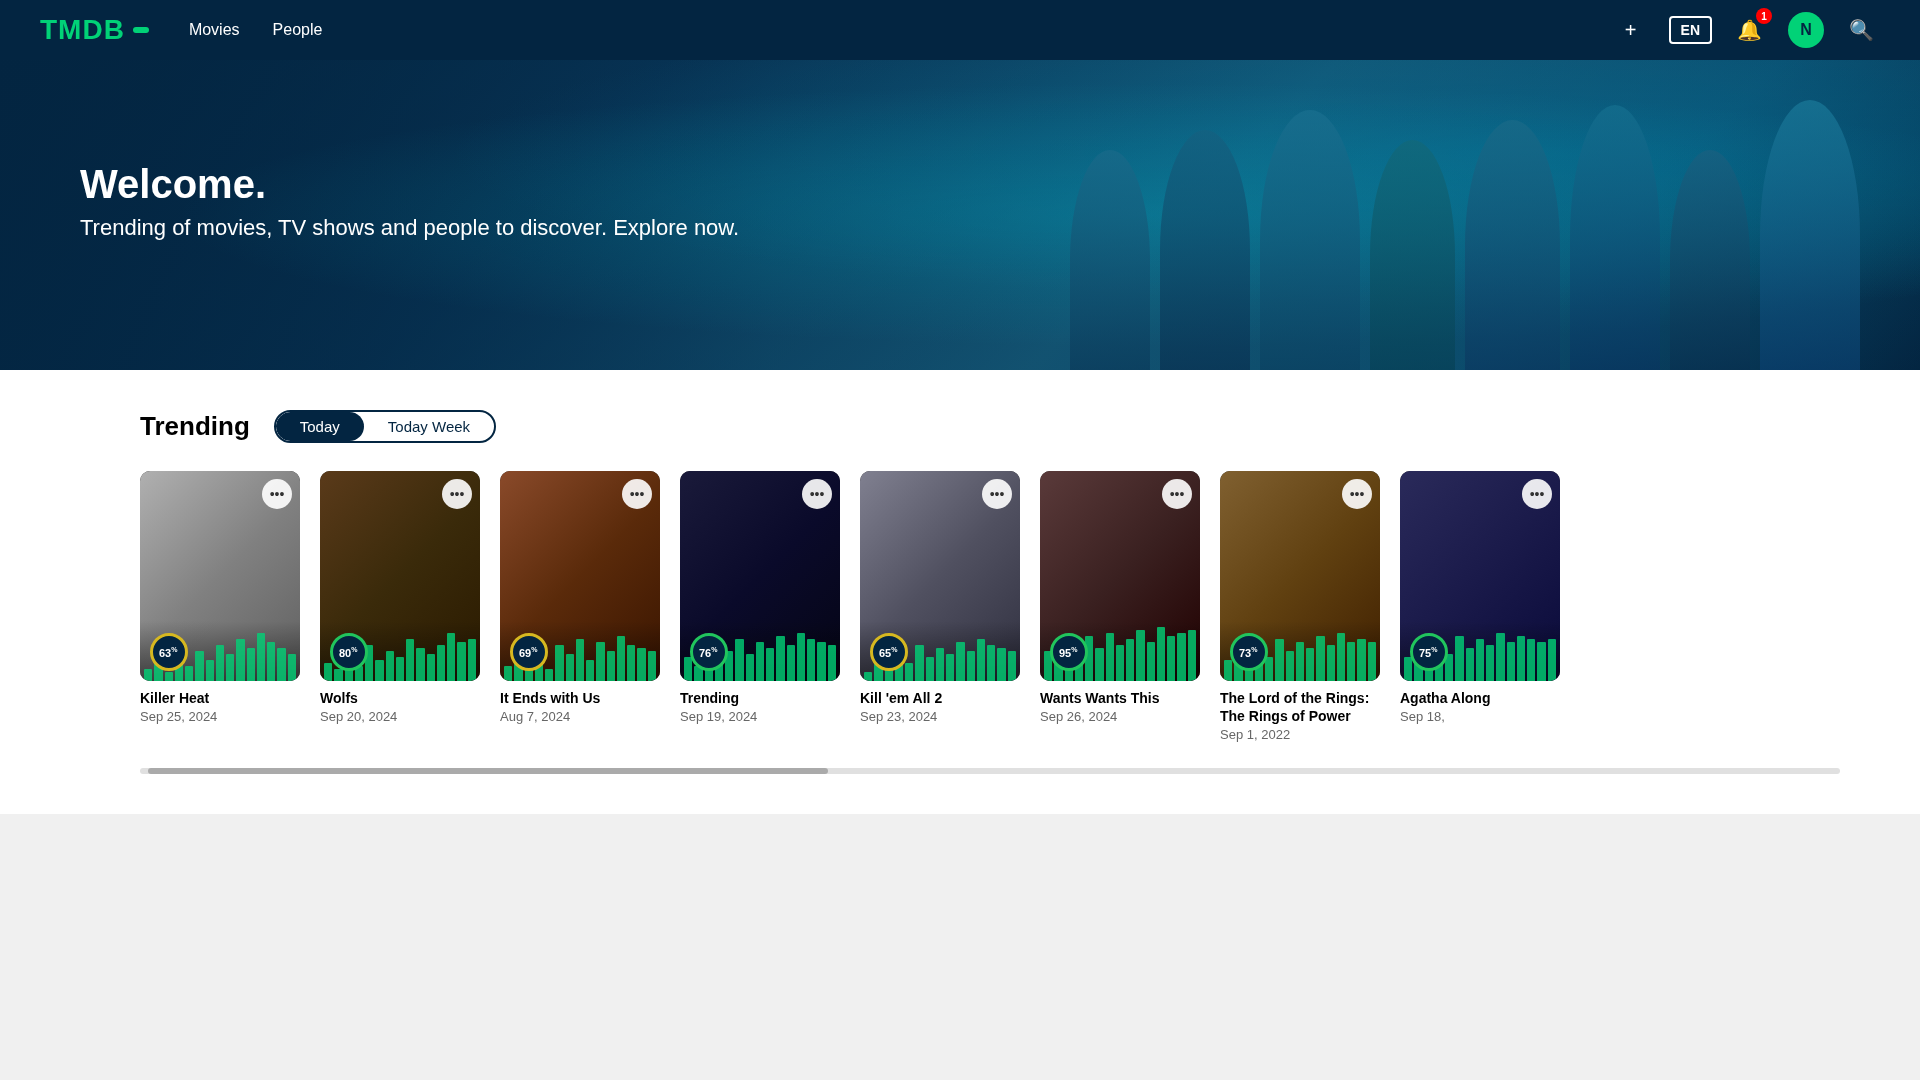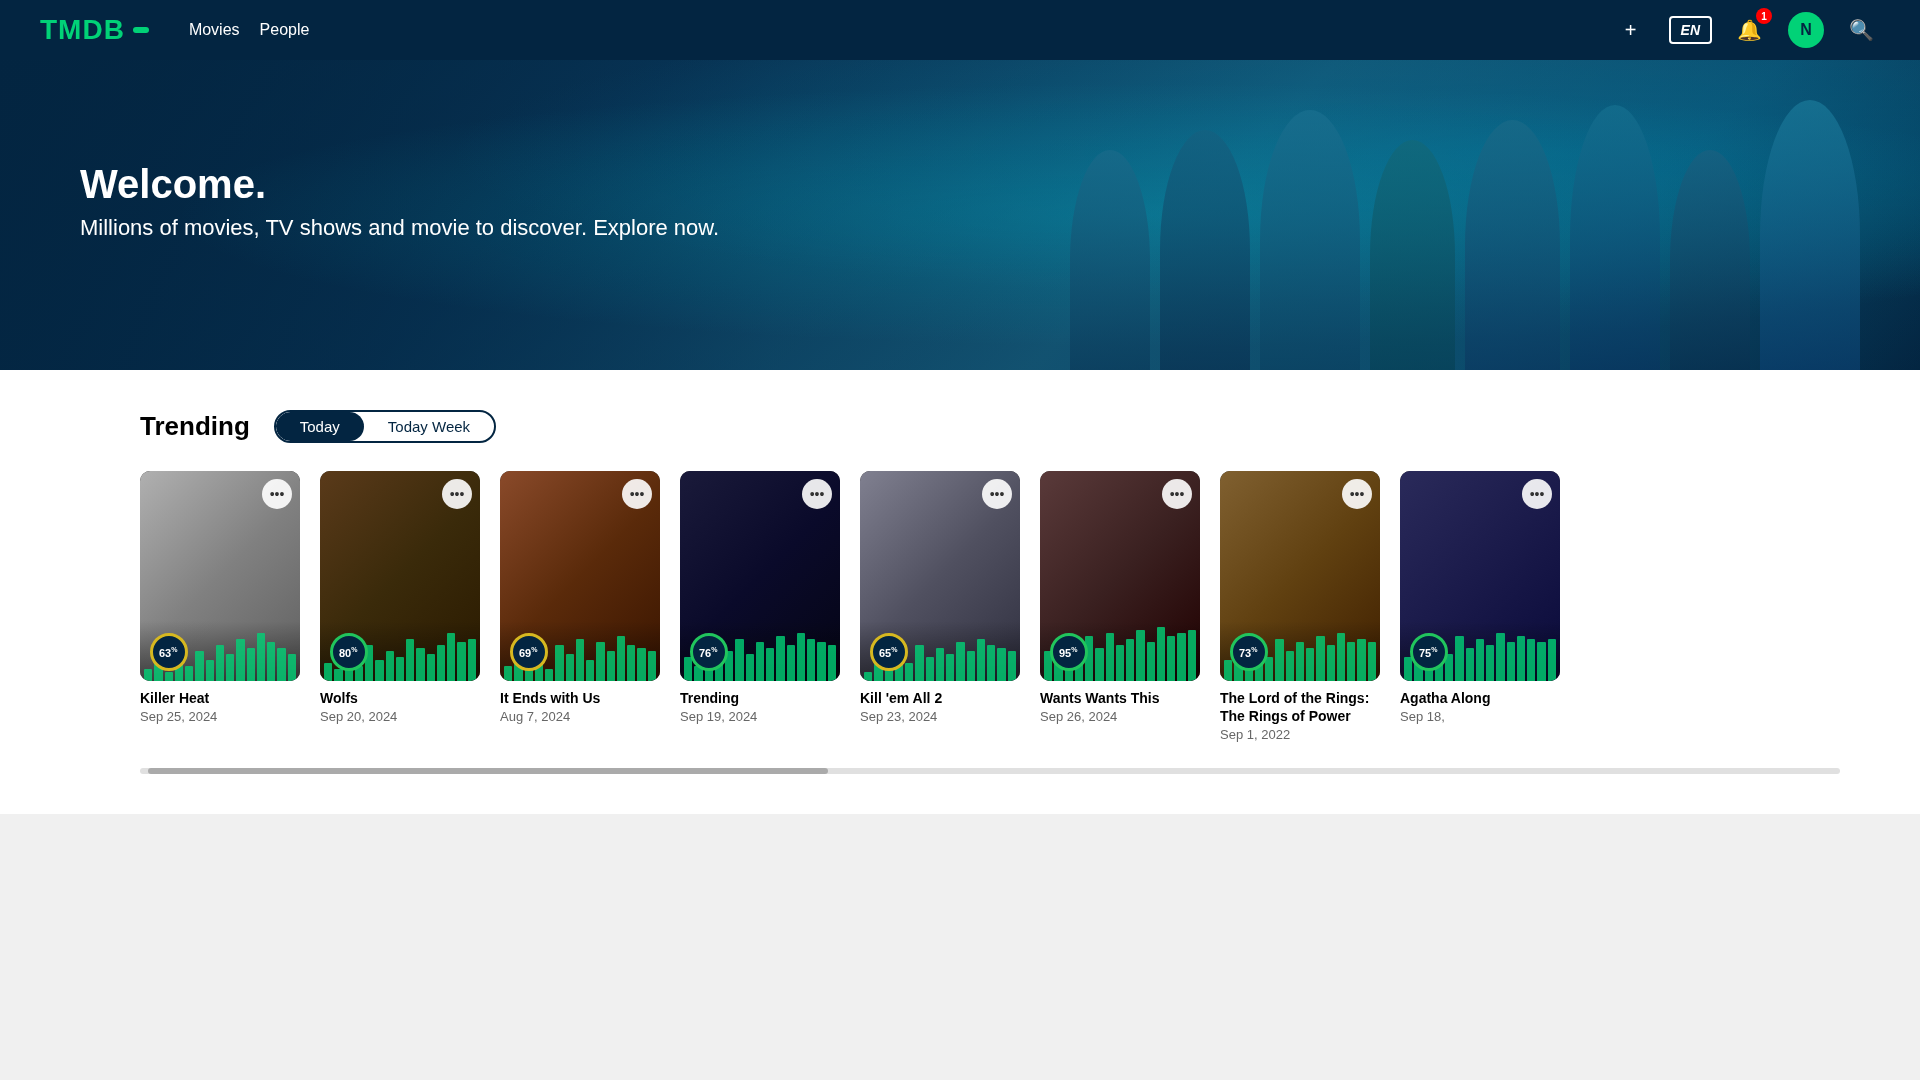--- a/index.html
+++ b/index.html
@@ -30,21 +30,21 @@
     .logo-badge {
       background: #01d277;
       color: #032541;
       font-size: 11px;
       font-weight: 700;
       padding: 3px 8px;
       border-radius: 4px;
     }
     .nav-links {
       display: flex;
-      gap: 20px;
+      gap: 33px;
       margin-left: 10px;
     }
     .nav-link {
       color: #fff;
       text-decoration: none;
       font-size: 16px;
       font-weight: 500;
       cursor: pointer;
     }
     .nav-right {
@@ -67,21 +67,20 @@
     }
     .lang-btn {
       border: 2px solid #fff;
       color: #fff;
       background: none;
       padding: 4px 10px;
       border-radius: 4px;
       font-size: 14px;
       font-weight: 600;
       cursor: pointer;
-      font-style: italic;
     }
     .notif-wrapper {
       position: relative;
     }
     .notif-badge {
       position: absolute;
       top: -4px;
       right: -4px;
       background: red;
       color: #fff;
@@ -402,21 +401,21 @@
     <div class="sil" style="width:100px;height:260px;background:linear-gradient(to bottom,#1a7090,#0a4060);left:240px;"></div>
     <div class="sil" style="width:85px;height:230px;background:linear-gradient(to bottom,#126878,#064055);left:350px;"></div>
     <div class="sil" style="width:95px;height:250px;background:linear-gradient(to bottom,#1a6a88,#0a3860);left:445px;"></div>
     <div class="sil" style="width:90px;height:265px;background:linear-gradient(to bottom,#157090,#083560);left:550px;"></div>
     <div class="sil" style="width:80px;height:220px;background:linear-gradient(to bottom,#1a6080,#083050);left:650px;"></div>
     <div class="sil" style="width:100px;height:270px;background:linear-gradient(to bottom,#1a7a9a,#0a4070);left:740px;"></div>
   </div>
 
   <div class="hero-content">
     <h1 class="hero-title">Welcome.</h1>
-    <p class="hero-subtitle">Millions of movies, TV shows and movie to discover. Explore now.</p>
+    <p class="hero-subtitle">Trending of movies, TV shows and people to discover. Explore now.</p>
   </div>
 </section>
 
 <section class="trending-section">
   <div class="trending-header">
     <h2 class="trending-title">Trending</h2>
     <div class="toggle-group">
       <button class="toggle-btn active">Today</button>
       <button class="toggle-btn">Today Week</button>
     </div>

